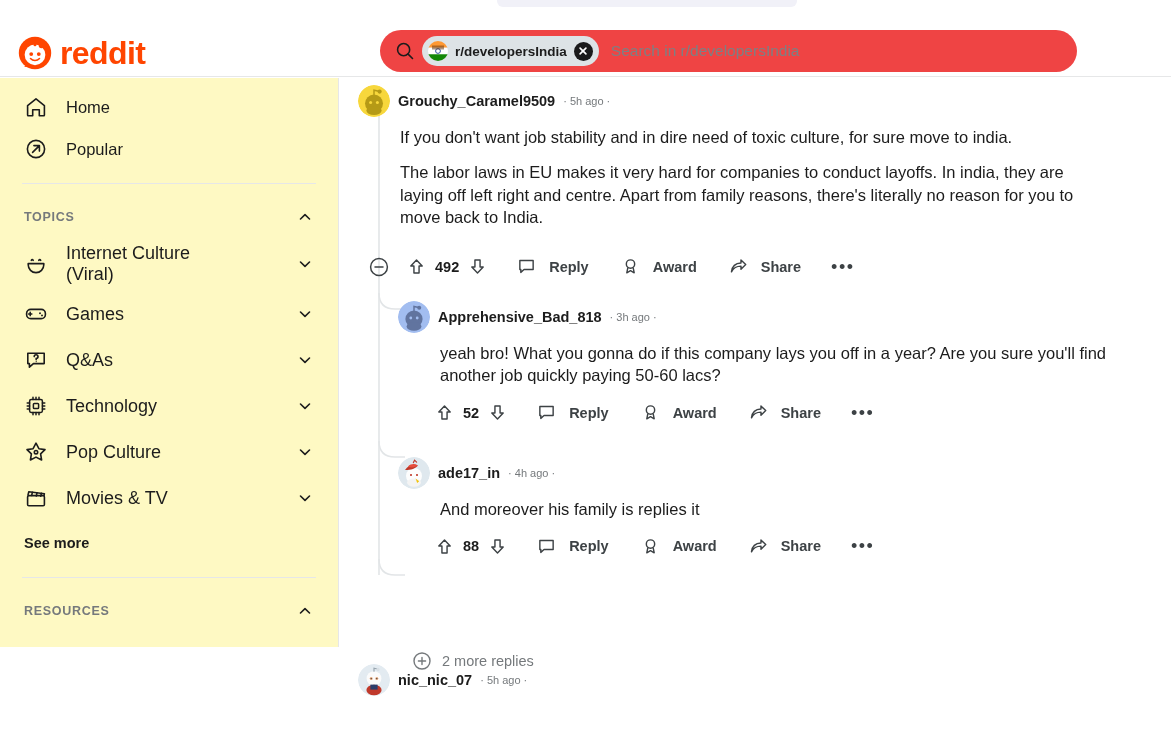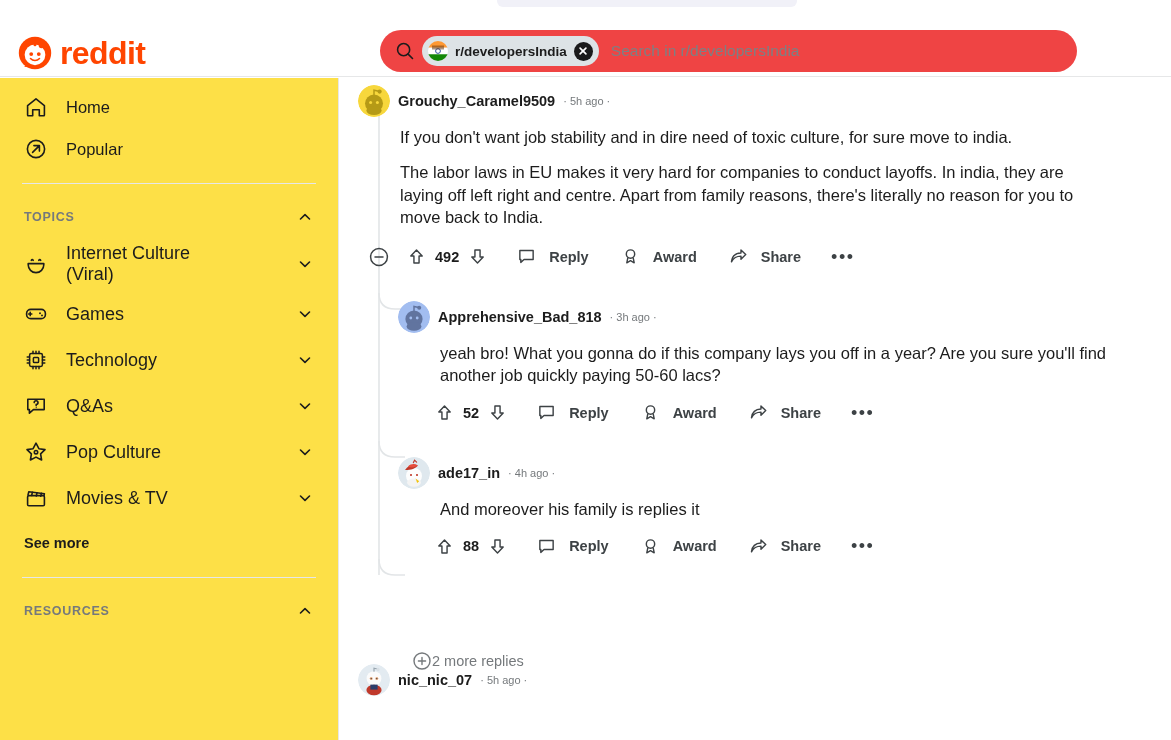--- a/index.html
+++ b/index.html
@@ -63,22 +63,22 @@
   .chip-close svg { width: 10px; height: 10px; display: block; }
   .search-input {
     flex: 1 1 auto; border: none; outline: none; background: transparent;
     font-family: "Liberation Sans", sans-serif;
     font-size: 15.5px; color: #1c1c1c; margin-left: 12px; height: 30px;
   }
   .search-input::placeholder { color: #7c8084; }
 
   
   .sidebar {
-    position: absolute; left: 0; top: 78px; width: 339px; height: 662px;
-    background: #fde047; border-right: 1px solid #e6e7e8;
+    position: absolute; left: 0; top: 78px; width: 339px; height: 569px;
+    background: #fef9c3; border-right: 1px solid #e6e7e8;
     overflow: hidden;
   }
   .nav-item {
     display: flex; align-items: center; gap: 18px;
     height: 42px; margin: 0 12px; padding: 0 12px;
     border-radius: 8px; cursor: pointer;
   }
   .nav-icon { width: 24px; height: 24px; flex: 0 0 auto; }
   .nav-label { font-size: 16.5px; color: #1c1c1c; }
   .nav-chevron { margin-left: auto; width: 18px; height: 18px; }
@@ -135,21 +135,21 @@
   .act svg { width: 19px; height: 19px; display: block; }
   .vote { display: flex; align-items: center; gap: 6px; }
   .vote .num { font-size: 14.5px; font-weight: 700; color: #1c1c1c; min-width: 14px; }
   .vote-btn { padding: 3px; border-radius: 50%; cursor: pointer; display:flex; }
   .collapse-btn { width: 22px; height: 22px; cursor: pointer; flex: 0 0 auto; }
   .dots {
     font-size: 18px; letter-spacing: 1.5px; color: #3d4245;
     padding: 0 9px; cursor: pointer; line-height: 1;
   }
   .more-replies {
-    display: flex; align-items: center; 
+    display: flex; align-items: center; gap: 10px;
     font-size: 14.5px; color: #75797c; cursor: pointer;
   }
   .more-replies svg { width: 20px; height: 20px; display:block; }
 
   .thread-svg { position: absolute; left: 0; top: 0; pointer-events: none; }
 </style>
 </head>
 <body>
 
 <div class="app">
@@ -251,39 +251,39 @@
         <circle cx="18" cy="13.4" r="0.95" fill="#1c1c1c" stroke="none"></circle>
       </svg>
       <span class="topic-label">Games</span>
       <svg class="nav-chevron" viewBox="0 0 20 20" fill="none" stroke="#1c1c1c" stroke-width="1.8">
         <path d="M5 7.8l5 4.8 5-4.8" stroke-linecap="round" stroke-linejoin="round"></path>
       </svg>
     </div>
 
     
     <div class="topic-item">
+      <svg class="nav-icon" viewBox="0 0 24 24" fill="none" stroke="#1c1c1c" stroke-width="1.6">
+        <path d="M3.8 5.2h16.4v10.4H9.4l-4 3.6v-3.6H3.8z" stroke-linejoin="round"></path>
+        <path d="M10.2 8.6a1.9 1.9 0 1 1 2 1.9v1.3" stroke-linecap="round"></path>
+        <circle cx="12.2" cy="13.6" r="0.6" fill="#1c1c1c" stroke="none"></circle>
+      </svg>
+      <span class="topic-label">Q&amp;As</span>
+      <svg class="nav-chevron" viewBox="0 0 20 20" fill="none" stroke="#1c1c1c" stroke-width="1.8">
+        <path d="M5 7.8l5 4.8 5-4.8" stroke-linecap="round" stroke-linejoin="round"></path>
+      </svg>
+    </div>
+
+    
+    <div class="topic-item">
       <svg class="nav-icon" viewBox="0 0 24 24" fill="none" stroke="#1c1c1c" stroke-width="1.5">
         <rect x="5.6" y="5.6" width="12.8" height="12.8" rx="1.6"></rect>
         <rect x="9.4" y="9.4" width="5.2" height="5.2" rx="0.9"></rect>
         <path d="M9 5.6V3.2M12 5.6V3.2M15 5.6V3.2M9 18.4v2.4M12 18.4v2.4M15 18.4v2.4M5.6 9H3.2M5.6 12H3.2M5.6 15H3.2M18.4 9h2.4M18.4 12h2.4M18.4 15h2.4" stroke-linecap="round"></path>
       </svg>
       <span class="topic-label">Technology</span>
-      <svg class="nav-chevron" viewBox="0 0 20 20" fill="none" stroke="#1c1c1c" stroke-width="1.8">
-        <path d="M5 7.8l5 4.8 5-4.8" stroke-linecap="round" stroke-linejoin="round"></path>
-      </svg>
-    </div>
-
-    
-    <div class="topic-item">
-      <svg class="nav-icon" viewBox="0 0 24 24" fill="none" stroke="#1c1c1c" stroke-width="1.6">
-        <path d="M3.8 5.2h16.4v10.4H9.4l-4 3.6v-3.6H3.8z" stroke-linejoin="round"></path>
-        <path d="M10.2 8.6a1.9 1.9 0 1 1 2 1.9v1.3" stroke-linecap="round"></path>
-        <circle cx="12.2" cy="13.6" r="0.6" fill="#1c1c1c" stroke="none"></circle>
-      </svg>
-      <span class="topic-label">Q&amp;As</span>
       <svg class="nav-chevron" viewBox="0 0 20 20" fill="none" stroke="#1c1c1c" stroke-width="1.8">
         <path d="M5 7.8l5 4.8 5-4.8" stroke-linecap="round" stroke-linejoin="round"></path>
       </svg>
     </div>
 
     
     <div class="topic-item">
       <svg class="nav-icon" viewBox="0 0 24 24" fill="none" stroke="#1c1c1c" stroke-width="1.6">
         <path d="M12 3.2l2.9 5.5 6.1.9-4.4 4.3 1 6.1-5.6-2.9-5.6 2.9 1-6.1-4.4-4.3 6.1-.9z" stroke-linejoin="round"></path>
         <circle cx="12" cy="12.2" r="1.7"></circle>
@@ -341,21 +341,21 @@
         </svg>
         <span class="c-author">Grouchy_Caramel9509</span>
         <span class="c-meta">· 5h ago ·</span>
       </div>
 
       <div class="c-body" style="margin-left:42px; margin-top:8px; width:700px;">
         <p>If you don't want job stability and in dire need of toxic culture, for sure move to india.</p>
         <p>The labor laws in EU makes it very hard for companies to conduct layoffs. In india, they are laying off left right and centre. Apart from family reasons, there's literally no reason for you to move back to India.</p>
       </div>
 
-      <div class="actions" style="margin-left:10px; margin-top:10px;">
+      <div class="actions" style="margin-left:10px; margin-top:20px;">
         <svg class="collapse-btn" viewBox="0 0 22 22" fill="none" stroke="#3d4245" stroke-width="1.5">
           <circle cx="11" cy="11" r="8.4"></circle>
           <line x1="7" y1="11" x2="15" y2="11" stroke-linecap="round"></line>
         </svg>
         <div class="vote" style="margin-left:14px;">
           <div class="vote-btn">
             <svg viewBox="0 0 20 20" fill="none" stroke="#3d4245" stroke-width="1.5" style="width:19px;height:19px;">
               <path d="M10 3.2l6 6.3h-3.3v7.3H7.3V9.5H4z" stroke-linejoin="round"></path>
             </svg>
           </div>

